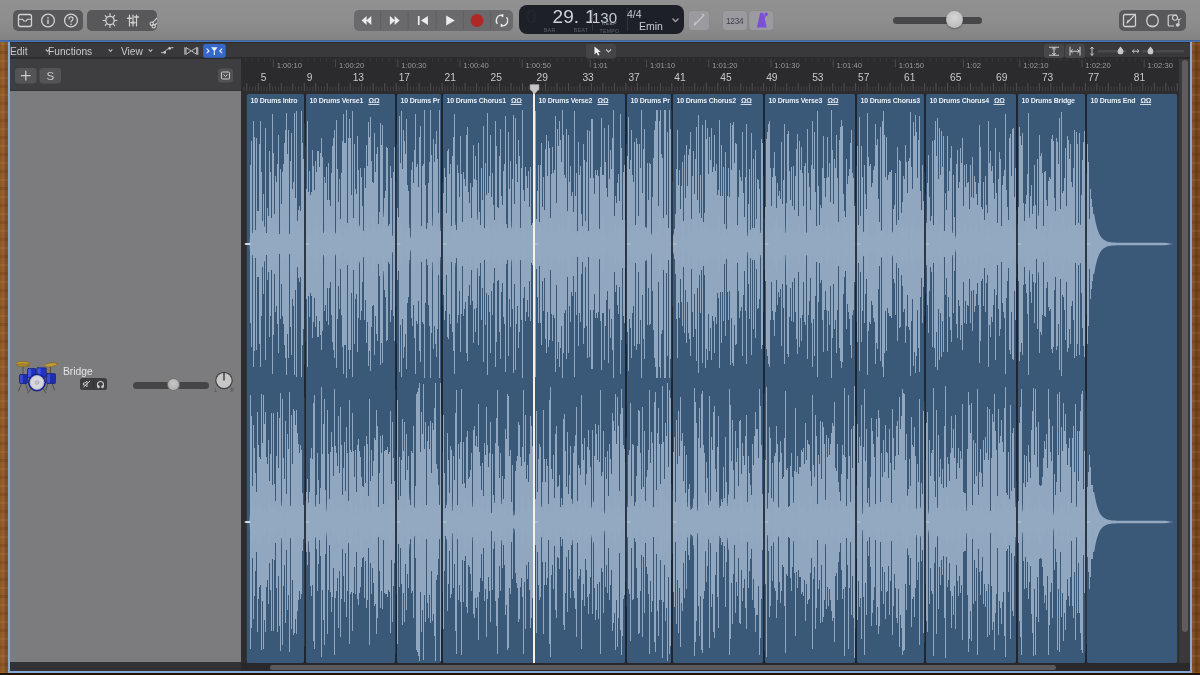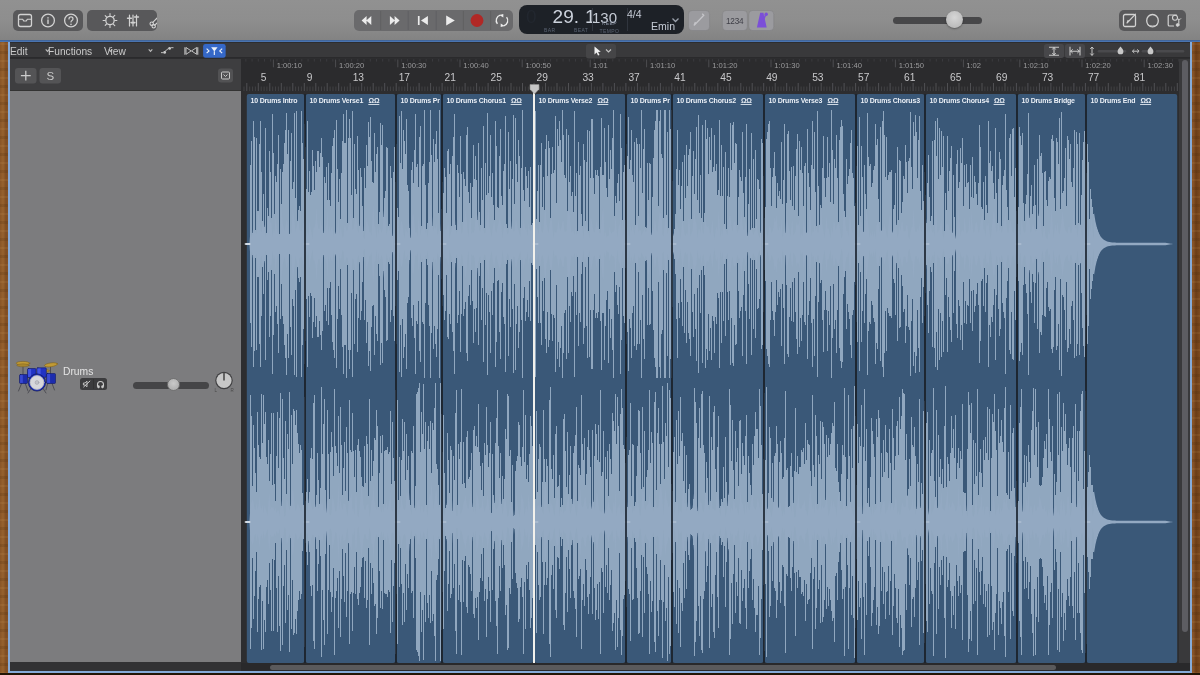--- a/index.html
+++ b/index.html
@@ -79,21 +79,21 @@
  <div class="abs" style="left:22px;top:1px;width:38px;text-align:right;font-size:19px;color:#ccd2dc;">29.</div>
  <div class="abs" style="left:66px;top:1px;font-size:19px;color:#ccd2dc;">1</div>
  <div class="lcdlab" style="left:25px;top:21.5px">BAR</div>
  <div class="lcdlab" style="left:55px;top:21.5px">BEAT</div>
  <div class="abs" style="left:73px;top:3px;width:1px;height:23px;background:#30353e"></div>
  <div class="abs" style="left:73px;top:4px;width:35px;text-align:left;font-size:15px;color:#c6ccd6">130</div>
  <div class="lcdlab" style="left:73px;top:15px;width:35px;text-align:center;color:#8b94a4">KEEP</div>
  <div class="lcdlab" style="left:73px;top:23px;width:35px;text-align:center;">TEMPO</div>
  <div class="abs" style="left:108px;top:3px;width:1px;height:23px;background:#30353e"></div>
  <div class="abs" style="left:108px;top:2.5px;width:48px;text-align:left;font-size:10.5px;color:#c6ccd6">4/4</div>
- <div class="abs" style="left:108px;top:15px;width:48px;text-align:right;font-size:10.5px;color:#c6ccd6">Emin</div>
+ <div class="abs" style="left:108px;top:15px;width:48px;text-align:center;font-size:10.5px;color:#c6ccd6">Emin</div>
  <svg class="abs" style="left:152px;top:12px" width="9" height="6" viewBox="0 0 9 6">
         <path d="M1.5 1.5 4.5 4.5 7.5 1.5" stroke="#9aa1ac" stroke-width="1.3" fill="none"></path>
       </svg>
 </div>
     <svg class="abs" style="left:688px;top:10px" width="88px" height="21" viewBox="0 0 88 21">
 <rect x="0.4" y="0.4" width="21.2" height="20.2" rx="4" fill="#9b9b9f" stroke="#7b7b7f" stroke-width="0.8" stroke-opacity="0.55"></rect>
 <path d="M6 15.5 15.8 5.2M6 15.5l1.4-3.4M14.2 3.8l2 1.9" stroke="#c4c4c8" stroke-width="1.25" fill="none"></path>
 <rect x="34.4" y="0.4" width="25" height="20.2" rx="4" fill="#9b9b9f" stroke="#7b7b7f" stroke-width="0.8" stroke-opacity="0.55"></rect>
 <rect x="60.8" y="0.4" width="25" height="20.2" rx="4" fill="#9b9b9f" stroke="#7b7b7f" stroke-width="0.8" stroke-opacity="0.55"></rect>
 <text x="46.7" y="13.6" text-anchor="middle" font-size="8.2" fill="#3f3f47" letter-spacing="-0.2">1234</text>
@@ -126,21 +126,21 @@
 <div id="topstrip" class="abs"></div>
 <div id="tb2" class="abs"></div>
 <div class="mtxt" style="left:10px">Edit</div>
 <svg class="chev" style="left:45px" viewBox="0 0 5 5">
     <path d="M.7 1.3 2.5 3.4 4.3 1.3" stroke="#bbb" stroke-width="1.1" fill="none"></path>
   </svg>
 <div class="mtxt" style="left:48px">Functions</div>
 <svg class="chev" style="left:108px" viewBox="0 0 5 5">
     <path d="M.7 1.3 2.5 3.4 4.3 1.3" stroke="#bbb" stroke-width="1.1" fill="none"></path>
   </svg>
-<div class="mtxt" style="left:104px">View</div>
+<div class="mtxt" style="left:121px">View</div>
 <svg class="chev" style="left:148px" viewBox="0 0 5 5">
     <path d="M.7 1.3 2.5 3.4 4.3 1.3" stroke="#bbb" stroke-width="1.1" fill="none"></path>
   </svg>
 <svg class="abs" style="left:156px;top:44px" width="74" height="13.8" viewBox="0 0 74 15">
 <g stroke="#cacaca" fill="none" stroke-width="1.0">
 <path d="M2.2 9.4h2.6M10.6 4.6l-5.2 4.4M13.2 4h2.6"></path>
 <circle cx="6.2" cy="9.2" r="1.5" fill="#cacaca" stroke="none"></circle>
       <circle cx="11.6" cy="4.8" r="1.5" fill="#cacaca" stroke="none"></circle>
 <path d="M28.2 3.4v8.2M42.2 3.4v8.2" stroke-width="1.1"></path>
 <path d="M29.4 3.8 35 7.5l-5.6 3.7zM41 3.8 35.4 7.5 41 11.2z"></path>
@@ -178,21 +178,21 @@
 <svg class="abs" style="left:10px;top:58.5px" width="231" height="32" viewBox="0 0 231 32">
 <rect x="5" y="9" width="21.5" height="15.5" rx="3" fill="#545456"></rect>
 <rect x="29.5" y="9" width="21.5" height="15.5" rx="3" fill="#545456"></rect>
 <path d="M15.8 11.8v9.8M10.9 16.7h9.8" stroke="#cdcdcd" stroke-width="1.25"></path>
 <text x="40.3" y="21" text-anchor="middle" font-size="11.5" fill="#c9c9c9">S</text>
 <rect x="208" y="9.5" width="15" height="14" rx="3" fill="#525254"></rect>
 <rect x="211.5" y="13" width="8" height="7" rx="1" fill="none" stroke="#c8c8c8" stroke-width="1"></rect>
 <path d="M213.5 15.5l2 2 2-2" stroke="#c8c8c8" stroke-width="1" fill="none"></path>
 </svg>
 <div id="panel" class="abs"></div>
-<div id="drums" class="abs">Drums</div>
+<div id="drums" class="abs">Bridge</div>
 <svg class="abs" style="left:80px;top:378px" width="27" height="12" viewBox="0 0 27 12">
 <rect x="0" y="0" width="27" height="12" rx="2.5" fill="#3c3c3e"></rect>
 <path d="M13.5 1v10" stroke="#333" stroke-width="1"></path>
 <g stroke="#cbcbcb" stroke-width="1" fill="none">
 <path d="M3.4 5v2h1.6l2 1.8V3.2l-2 1.8z" stroke-width=".9"></path>
       <path d="M3.4 9.2 10.2 2.8" stroke-width="1"></path>
 <path d="M17.5 8.5v-2a3 3 0 0 1 6 0v2" stroke-width="1.1"></path>
 <path d="M17.5 8.7a1 1.2 0 0 0 2 0 1 1.2 0 0 0-2 0M21.5 8.7a1 1.2 0 0 0 2 0 1 1.2 0 0 0-2 0" fill="#cbcbcb" stroke-width=".6"></path>
 </g>
   </svg>

